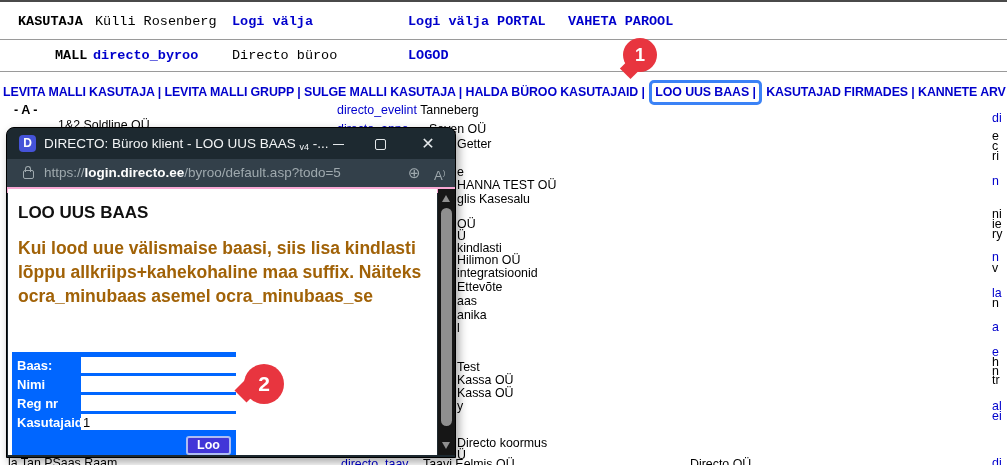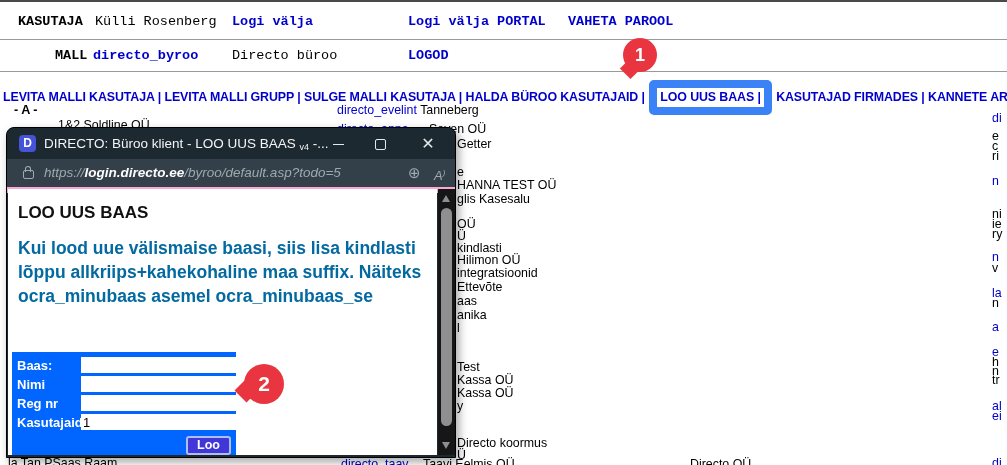--- a/index.html
+++ b/index.html
@@ -10,21 +10,21 @@
 
   
   .hdr{position:absolute;font-size:13.5px;white-space:nowrap;z-index:2;font-family:Liberation Mono, monospace;}
   .b{font-weight:700;}
   .link{color:#0000cc;font-weight:700;text-decoration:none;cursor:pointer;}
 
   
   .nav{position:absolute;left:3px;top:80px;font-size:12.4px;font-weight:700;color:#0000cc;
        white-space:nowrap;letter-spacing:-0.1px;line-height:19px;z-index:2;}
   .nav-item{cursor:pointer;}
-  .red-box{display:inline-block;border:8px solid #3b82f6;border-radius:5px;padding:0 3px;margin:0 1px;}
+  .red-box{display:inline-block;border:3px solid #3b82f6;border-radius:5px;padding:0 3px;margin:0 1px;}
 
   
   .frag{position:absolute;font-size:12.4px;color:#000;white-space:pre;z-index:1;}
   .frag.blue{color:#0000cc;}
   .bg-a{position:absolute;left:14px;top:103px;font-size:12.6px;font-weight:700;z-index:1;white-space:pre;}
   .bg-user{position:absolute;left:337px;top:103px;font-size:12.4px;z-index:1;white-space:pre;}
   .bg-user .uname{color:#0000cc;}
 
   
   .popup{position:absolute;left:6px;top:127px;width:448px;height:329px;background:#1d2930;
@@ -36,35 +36,35 @@
   .wtitle .ver{font-size:9px;vertical-align:-2px;}
   .wbtn{position:absolute;top:0;width:30px;height:31px;color:#e4e8ea;text-align:center;line-height:31px;
         font-size:14px;cursor:pointer;}
   .wbtn.min{left:316px;}
   .wbtn.min::after{content:"";display:inline-block;width:11px;height:1.5px;background:#e4e8ea;vertical-align:middle;}
   .wbtn.max{left:358px;}
   .wbtn.max::after{content:"";display:inline-block;width:9px;height:9px;border:1.5px solid #e4e8ea;
                    border-radius:2px;vertical-align:middle;}
   .wbtn.close{left:406px;font-size:16px;}
 
-  .urlbar{position:relative;height:28px;background:#33404a;border-bottom:6px solid #f9a8d4;font-style:italic;}
+  .urlbar{position:relative;height:28px;background:#33404a;border-bottom:6px solid #f9a8d4;}
   .lock{position:absolute;left:16px;top:11px;width:9px;height:7px;border:1.5px solid #9fa9ae;border-radius:2px;}
   .lock::before{content:"";position:absolute;top:-5px;left:1px;width:4px;height:5px;
                 border:1.5px solid #9fa9ae;border-bottom:none;border-radius:4px 4px 0 0;}
   .url{position:absolute;left:37px;top:0;line-height:27px;font-size:13.5px;color:#9fa9ae;white-space:nowrap;}
   .url .host{color:#fdfdfd;font-weight:700;}
   .urlicon{position:absolute;top:0;line-height:27px;color:#9fa9ae;font-size:15px;cursor:pointer;}
   .urlicon.zoom{left:401px;}
   .urlicon.aloud{left:427px;font-size:13px;}
   .urlicon.aloud sup{font-size:8px;}
 
   .content{position:absolute;left:1px;right:18px;top:61px;bottom:2px;background:#fff;overflow:hidden;}
   .pheading{position:absolute;left:10px;top:14px;font-size:17px;font-weight:700;color:#101010;}
   .pnotice{position:absolute;left:10px;top:47px;width:412px;font-size:17.5px;font-weight:700;
-           color:#0369a1;line-height:24px;}
+           color:#a16207;line-height:24px;}
   .form{position:absolute;left:4px;top:163px;width:224px;background:#0066ff;padding:5px 4px 12px 5px;box-sizing:border-box;}
   .form-row{display:flex;align-items:center;margin-bottom:3px;}
   .form-label{width:64px;min-width:64px;color:#fff;font-size:13px;font-weight:600;}
   .form-input{flex:1;height:16px;border:none;background:#fff;font-size:13px;padding:0 2px;
               font-family:"Liberation Sans","DejaVu Sans",sans-serif;}
   .form-btnrow{text-align:right;padding:2px 1px 1px 0;}
   .loo-btn{background:#4136d8;color:#fff;font-weight:700;font-size:12.5px;border:2px solid #aebdf2;
            border-radius:3px;height:19px;padding:0 9px;cursor:pointer;
            font-family:"Liberation Sans","DejaVu Sans",sans-serif;}
 

